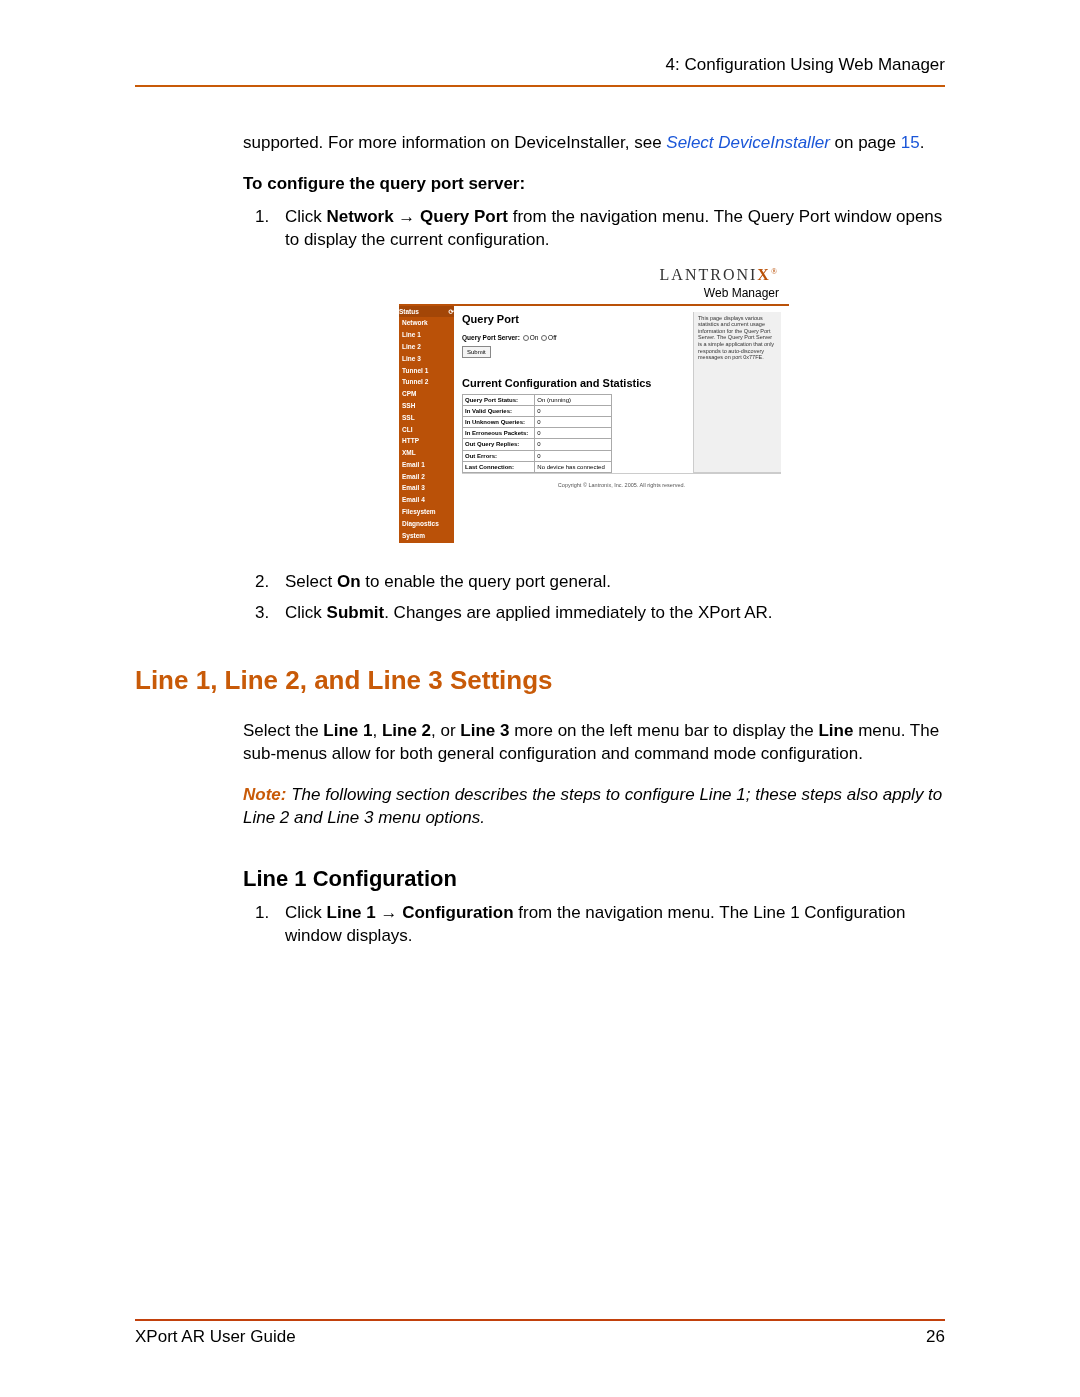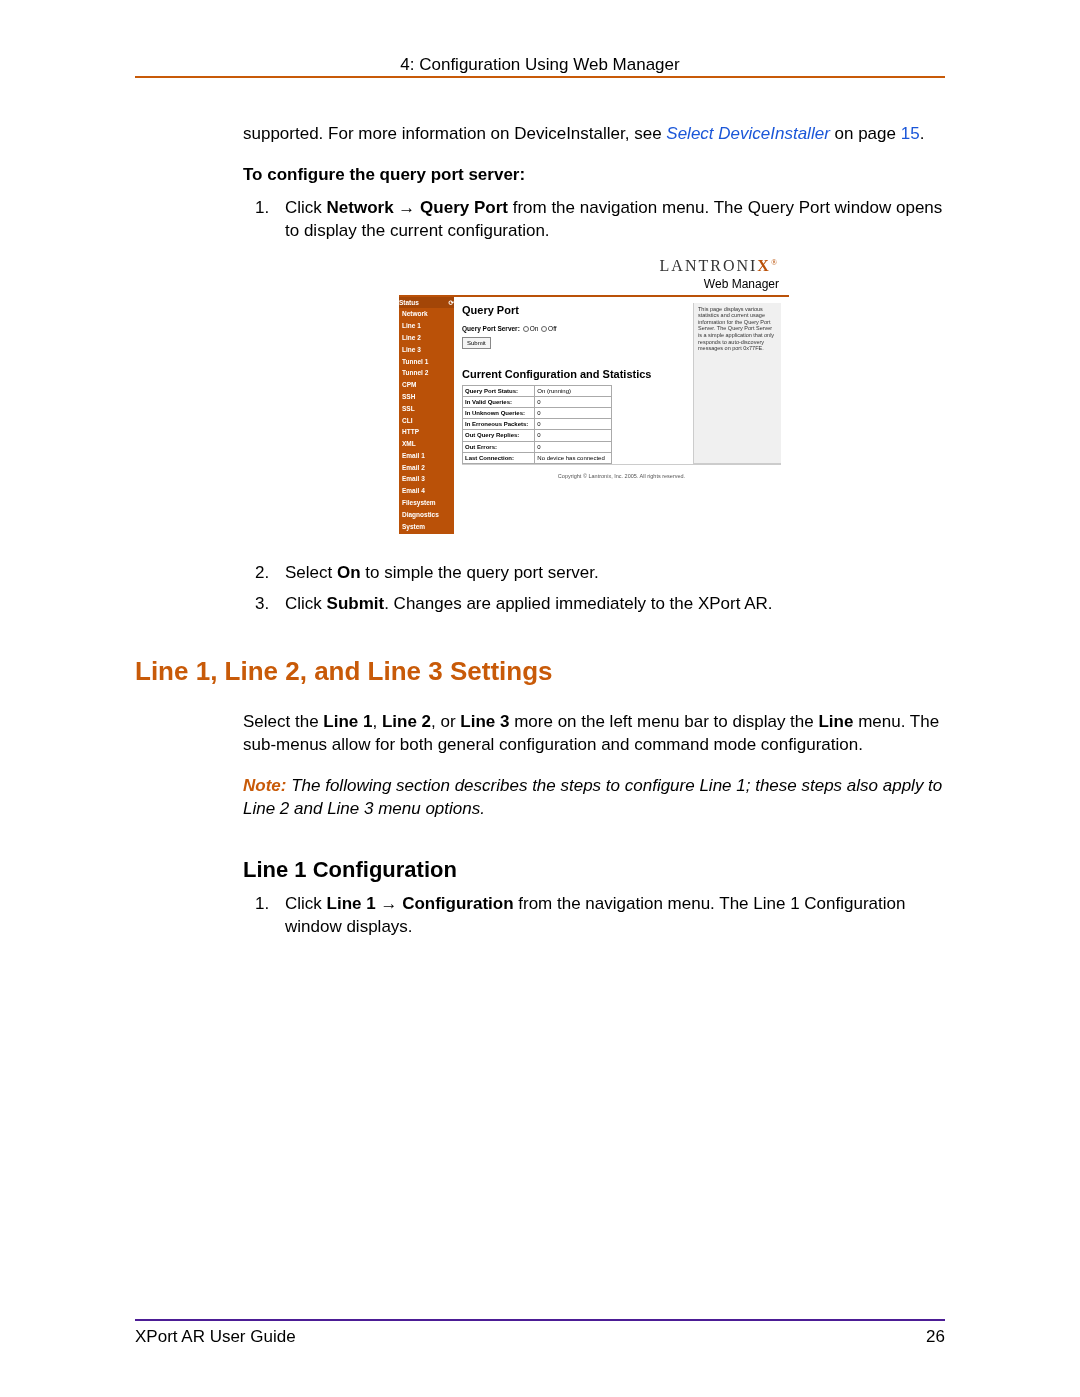--- a/index.html
+++ b/index.html
@@ -10,23 +10,23 @@
       font-family: Arial, Helvetica, sans-serif;
       color: #000;
       position: relative;
     }
     .page {
       padding: 55px 135px 50px 135px;
       position: relative;
       height: 100%;
     }
     .header-text {
-      text-align: center;
+      text-align: right;
       font-size: 17px;
-      padding-bottom: 1px;
+      padding-bottom: 10px;
       border-bottom: 2px solid #c85a08;
     }
     .body {
       padding-left: 108px;
       padding-top: 45px;
       font-size: 17px;
       line-height: 1.35;
     }
     .para {
       margin-bottom: 18px;
@@ -70,21 +70,21 @@
       margin-top: 34px;
       margin-bottom: 8px;
     }
     .note-label { color: #c85a08; font-style: italic; font-weight: bold; }
     .note-body { font-style: italic; }
     .footer {
       position: absolute;
       bottom: 50px;
       left: 135px;
       right: 135px;
-      border-top: 2px solid #4c1d95;
+      border-top: 2px solid #c2410c;
       padding-top: 6px;
       display: flex;
       justify-content: space-between;
       font-size: 17px;
     }
     
     .screenshot {
       width: 390px;
       background: #fff;
       font-family: Arial, sans-serif;
@@ -274,21 +274,21 @@
               <div class="ss-help">This page displays various statistics and current usage information for the Query Port Server. The Query Port Server is a simple application that only responds to auto-discovery messages on port 0x77FE.</div>
             </div>
             <div class="ss-copy">Copyright © Lantronix, Inc. 2005. All rights reserved.</div>
           </div>
         </div>
       </div>
     </div>
 
     <div class="list-item">
       <div class="list-num">2.</div>
-      <div class="list-body"><span>Select </span><b>On</b><span> to simple the query port server.</span></div>
+      <div class="list-body"><span>Select </span><b>On</b><span> to enable the query port general.</span></div>
     </div>
     <div class="list-item">
       <div class="list-num">3.</div>
       <div class="list-body"><span>Click </span><b>Submit</b><span>. Changes are applied immediately to the XPort AR.</span></div>
     </div>
 
     <h2 class="h1-section">Line 1, Line 2, and Line 3 Settings</h2>
 
     <p class="para">
       <span>Select the </span><b>Line 1</b><span>, </span><b>Line 2</b><span>, or </span><b>Line 3</b><span> more on the left menu bar to display the </span><b>Line</b><span> menu.  The sub-menus allow for both general configuration and command mode configuration.</span>

